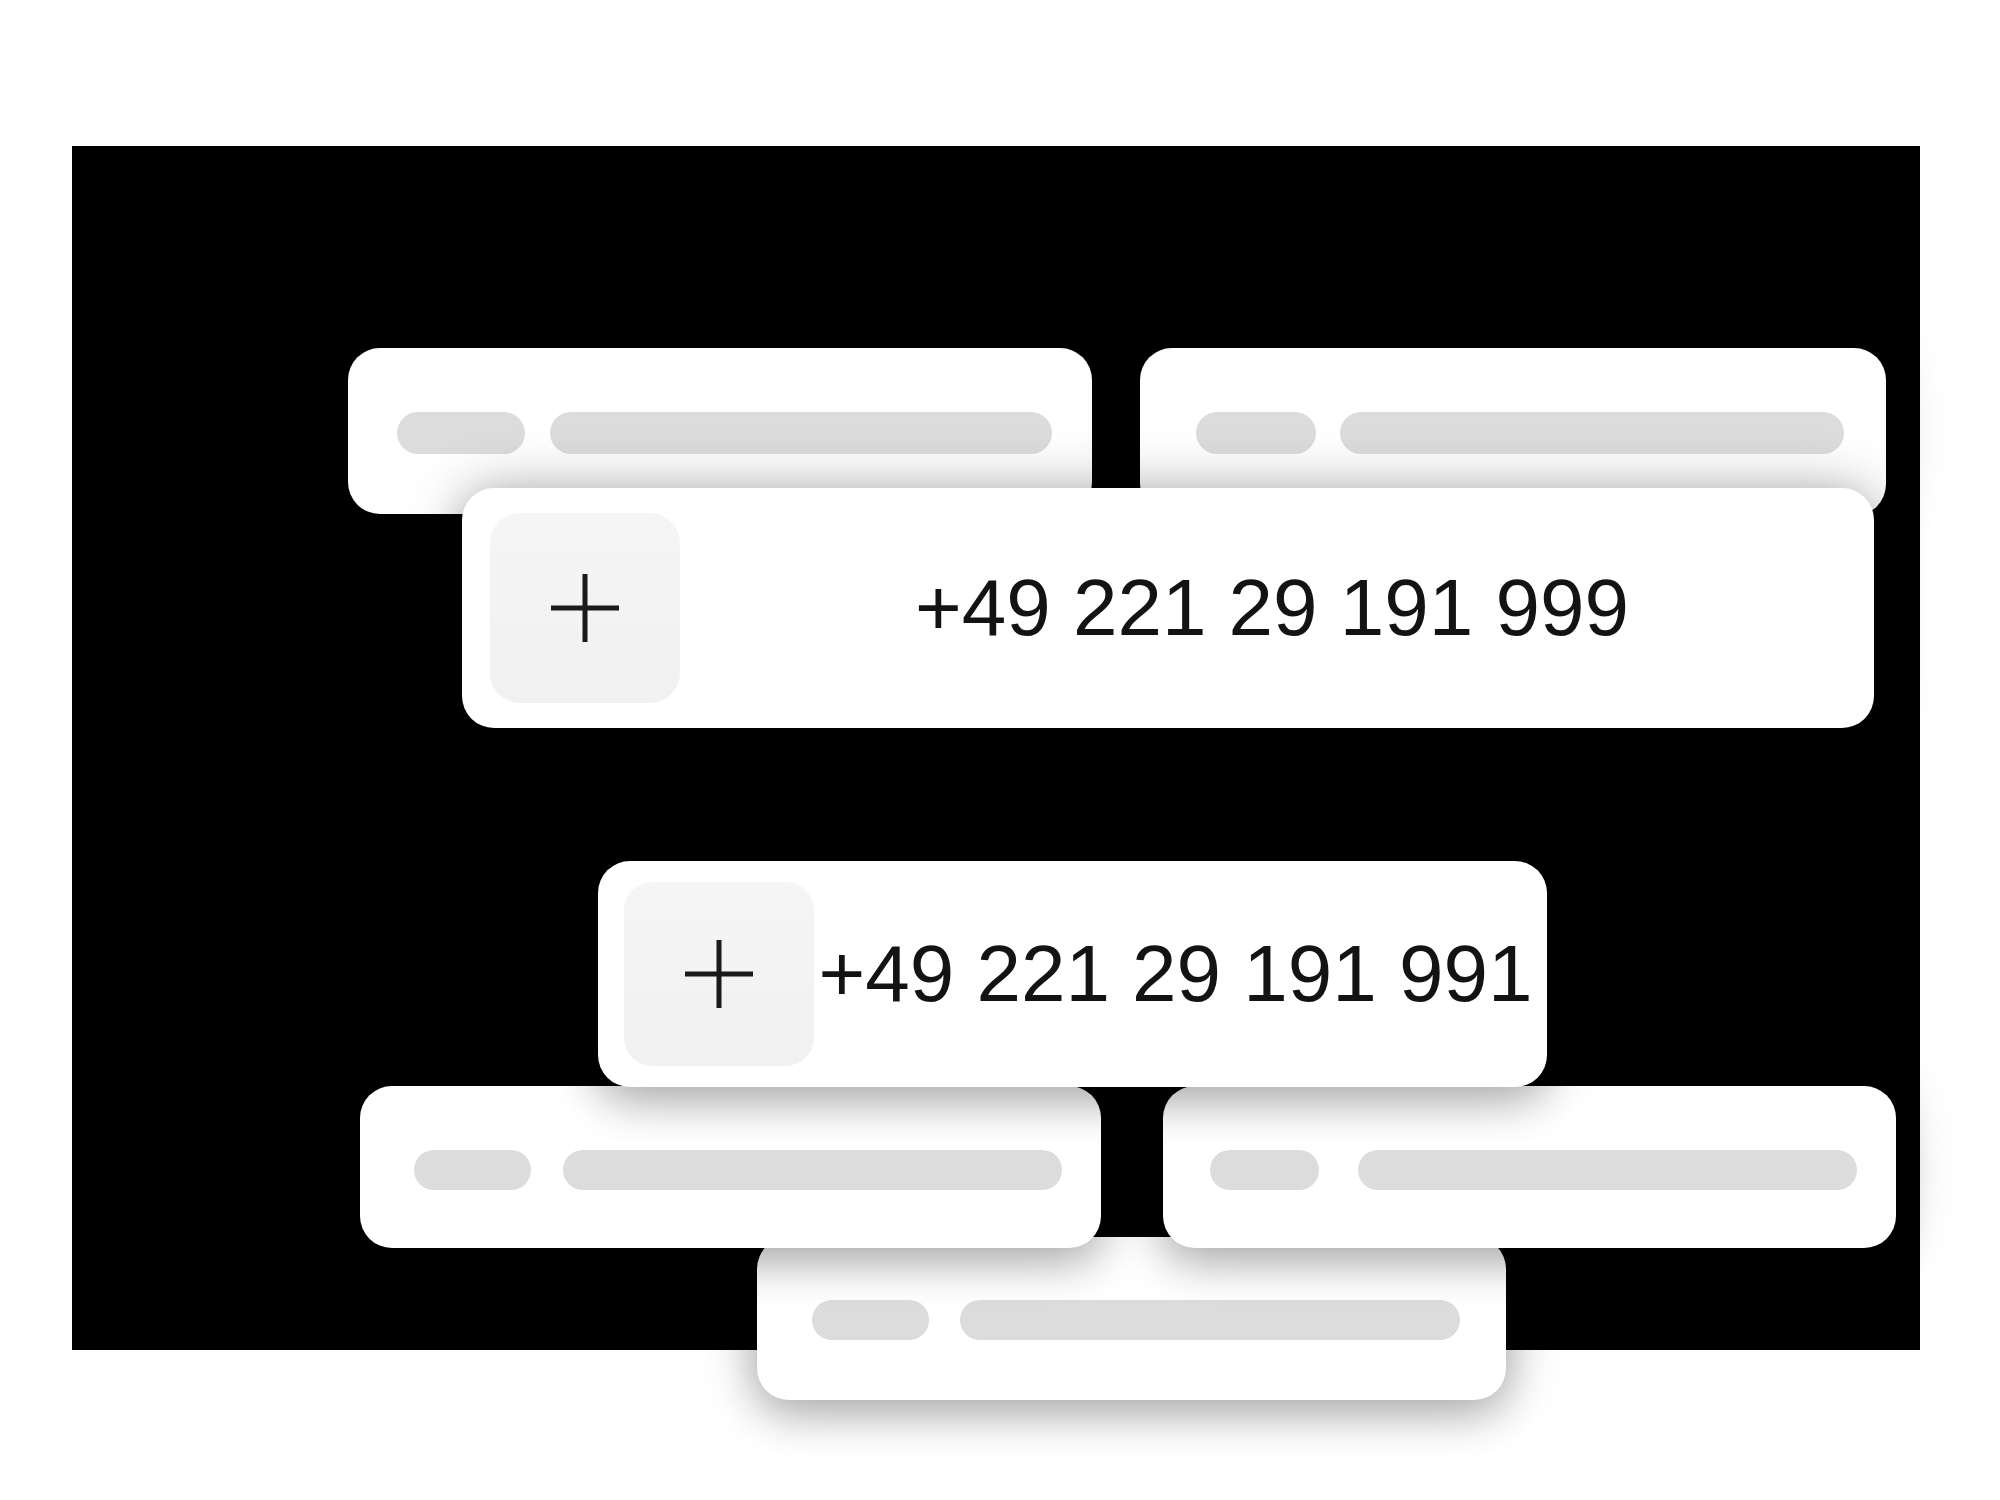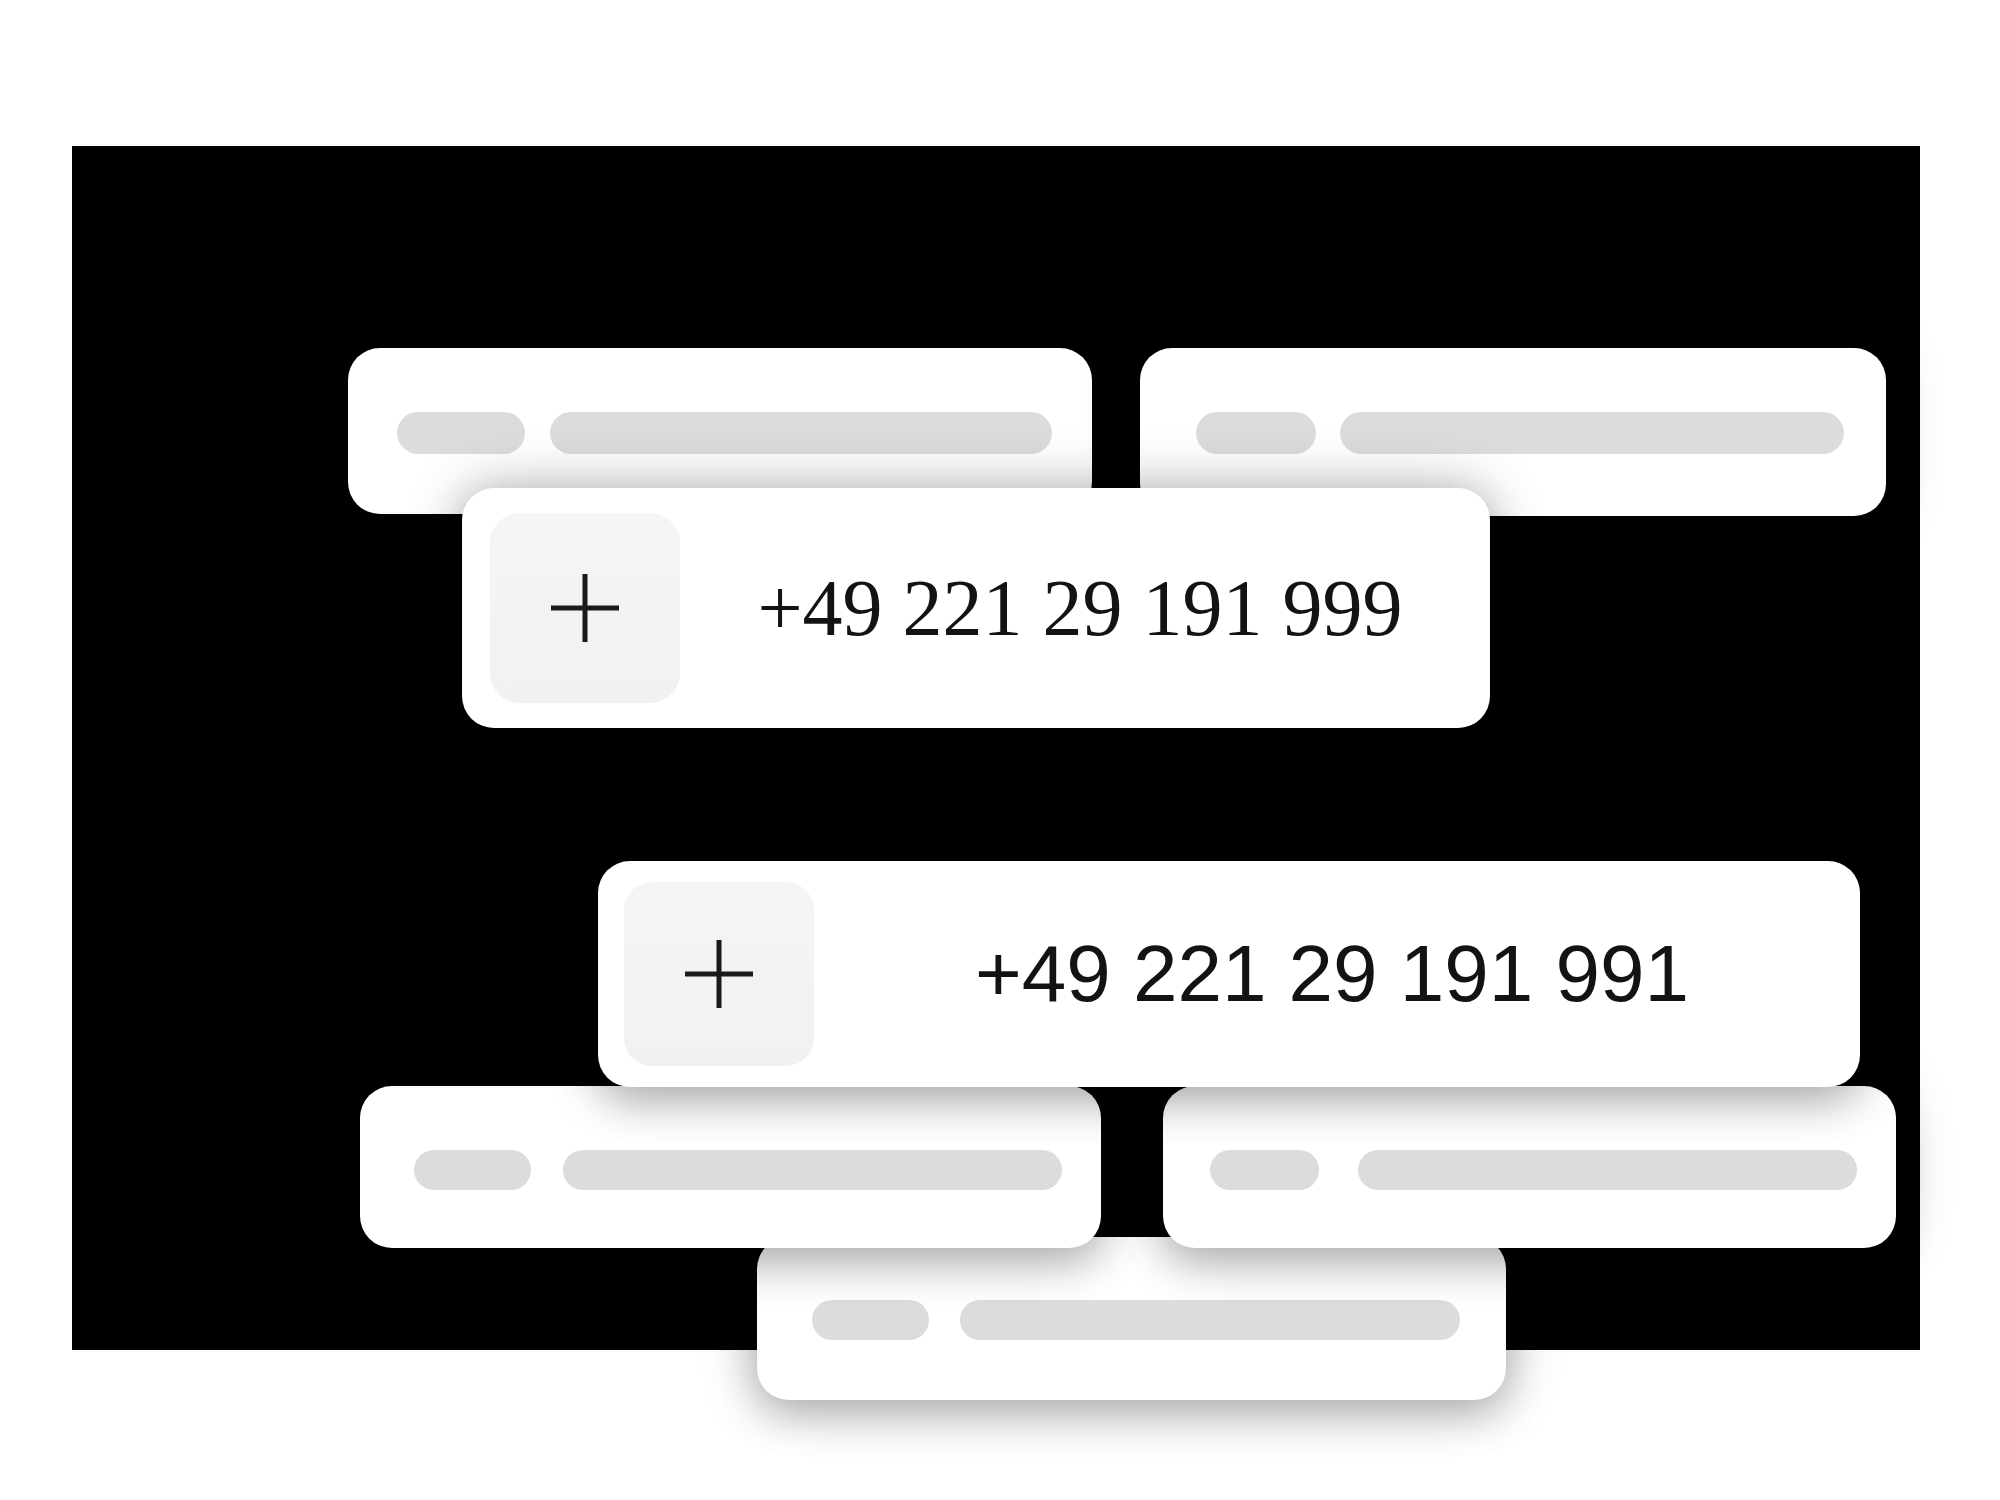--- a/index.html
+++ b/index.html
@@ -44,24 +44,24 @@
   .card-g{left:1091px;top:940px;width:733px;height:162px;z-index:2;}
   .card-g .p1{left:47px;top:64px;width:109px;}
   .card-g .p2{left:195px;top:64px;width:499px;}
 
   .card-h{left:685px;top:1091px;width:749px;height:163px;z-index:1;}
   .card-h .p1{left:55px;top:63px;width:117px;}
   .card-h .p2{left:203px;top:63px;width:500px;}
 
   
   .option{display:flex;align-items:center;}
-  .card-999{left:390px;top:342px;width:1028px;height:240px;z-index:2;font-family:Liberation Serif, serif;}
+  .card-999{left:390px;top:342px;width:1412px;height:240px;z-index:2;}
   .card-990{left:137px;top:533px;width:1178px;height:237px;z-index:4;
             background:var(--selected_card_bg,#abdff4);}
-  .card-991{left:526px;top:715px;width:1262px;height:226px;z-index:3;}
+  .card-991{left:526px;top:715px;width:949px;height:226px;z-index:3;}
 
   .tile{
     flex:0 0 auto;
     border-radius:30px;
     background:linear-gradient(to bottom, #f5f5f5 0%, var(--icon_tile_bg,#f1f1f1) 100%);
     display:flex;align-items:center;justify-content:center;
   }
   .card-999 .tile{width:190px;height:190px;margin-left:28px;}
   .card-991 .tile{width:190px;height:184px;margin-left:26px;border-radius:28px;}
   .tile-check{

